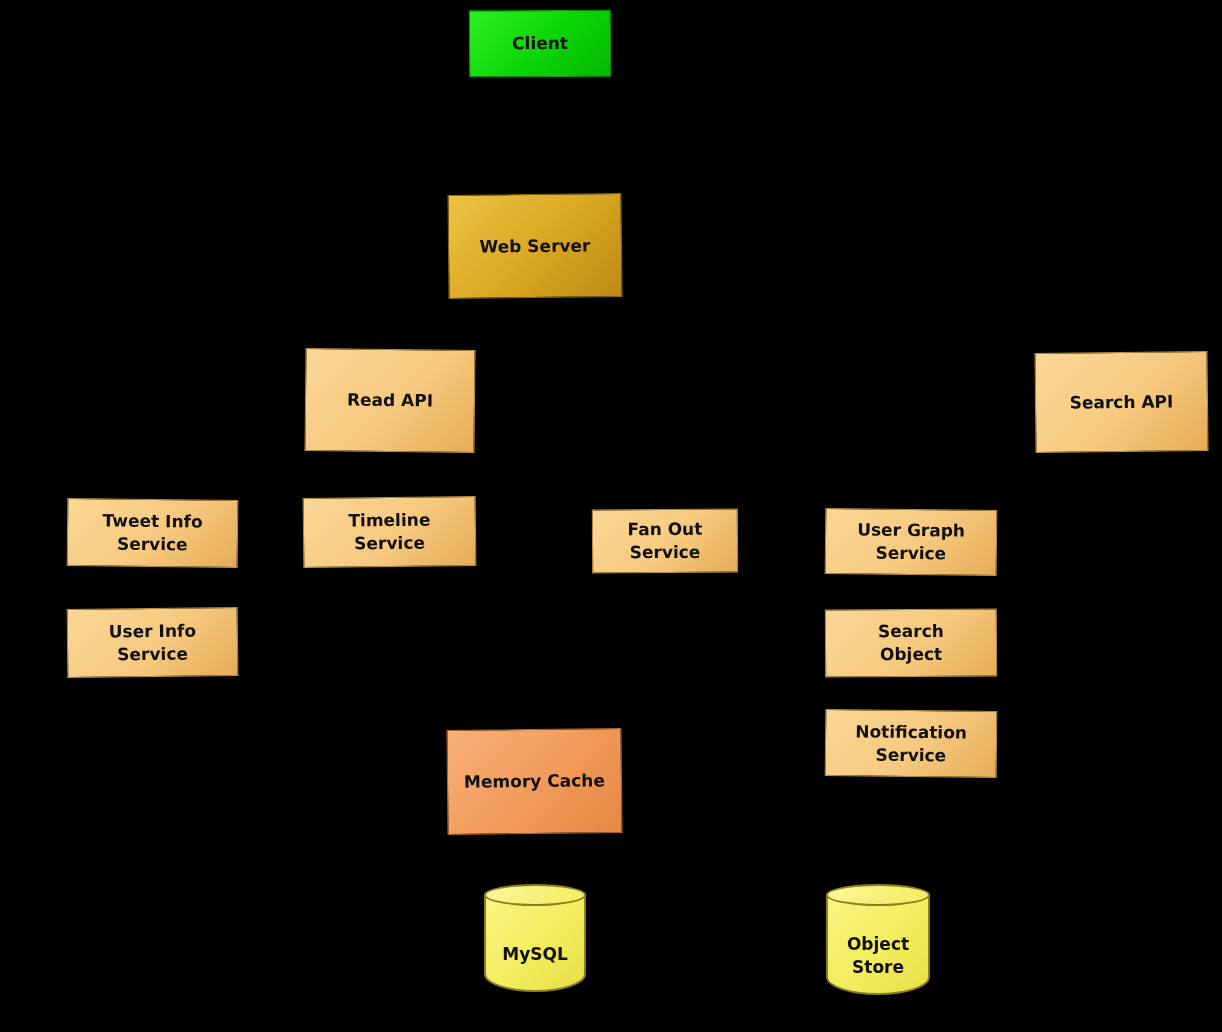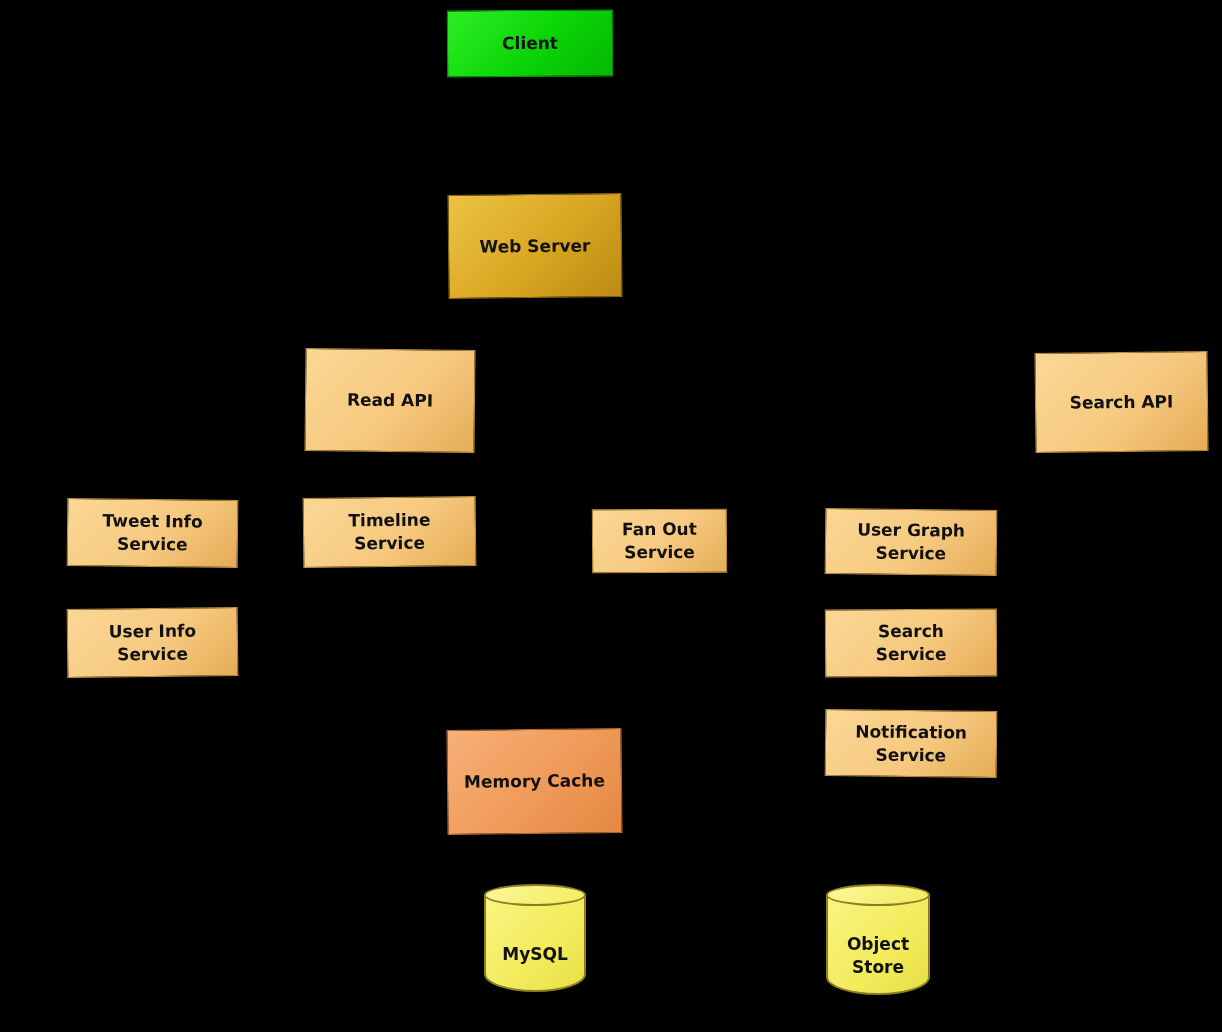--- a/index.html
+++ b/index.html
@@ -92,28 +92,28 @@
     right: 0;
     top: 32px;
     bottom: 0;
     display: flex;
     align-items: center;
     justify-content: center;
     z-index: 3;
   }
 
   
-  .n-client        { left: 447px;  top: 10px;  width: 166px; height: 67px; }
+  .n-client        { left: 469px;  top: 10px;  width: 142px; height: 67px; }
   .n-web-server    { left: 448px;  top: 194px; width: 174px; height: 104px; }
   .n-read-api      { left: 305px;  top: 349px; width: 170px; height: 103px; }
   .n-write-api     { left: 593px;  top: 350px; width: 168px; height: 102px; }
   .n-search-api    { left: 1035px; top: 352px; width: 173px; height: 100px; }
   .n-tweet-info    { left: 67px;   top: 499px; width: 171px; height: 68px; }
   .n-timeline      { left: 303px;  top: 497px; width: 173px; height: 70px; }
-  .n-fan-out       { left: 592px;  top: 509px; width: 135px; height: 64px; }
+  .n-fan-out       { left: 592px;  top: 509px; width: 146px; height: 64px; }
   .n-user-graph    { left: 825px;  top: 509px; width: 172px; height: 66px; }
   .n-user-info     { left: 67px;   top: 608px; width: 171px; height: 69px; }
   .n-search-svc    { left: 825px;  top: 609px; width: 172px; height: 68px; }
   .n-notification  { left: 825px;  top: 710px; width: 172px; height: 67px; }
   .n-memory-cache  { left: 447px;  top: 729px; width: 175px; height: 105px; }
   .n-mysql         { left: 484px;  top: 884px; width: 102px; height: 108px; }
   .n-object-store  { left: 826px;  top: 884px; width: 104px; height: 111px; }
 </style>
 </head>
 <body>
@@ -138,21 +138,21 @@
   <div class="node box-tan n-fan-out tilt-c">Fan Out
 Service</div>
 
   <div class="node box-tan n-user-graph tilt-b">User Graph
 Service</div>
 
   <div class="node box-tan n-user-info tilt-a">User Info
 Service</div>
 
   <div class="node box-tan n-search-svc tilt-c">Search
-Service</div>
+Object</div>
 
   <div class="node box-tan n-notification tilt-b">Notification
 Service</div>
 
   <div class="node box-orange n-memory-cache tilt-a">Memory Cache</div>
 
   <div class="cylinder n-mysql">
     <div class="cyl-body"></div>
     <div class="cyl-top"></div>
     <div class="cyl-label">MySQL</div>

